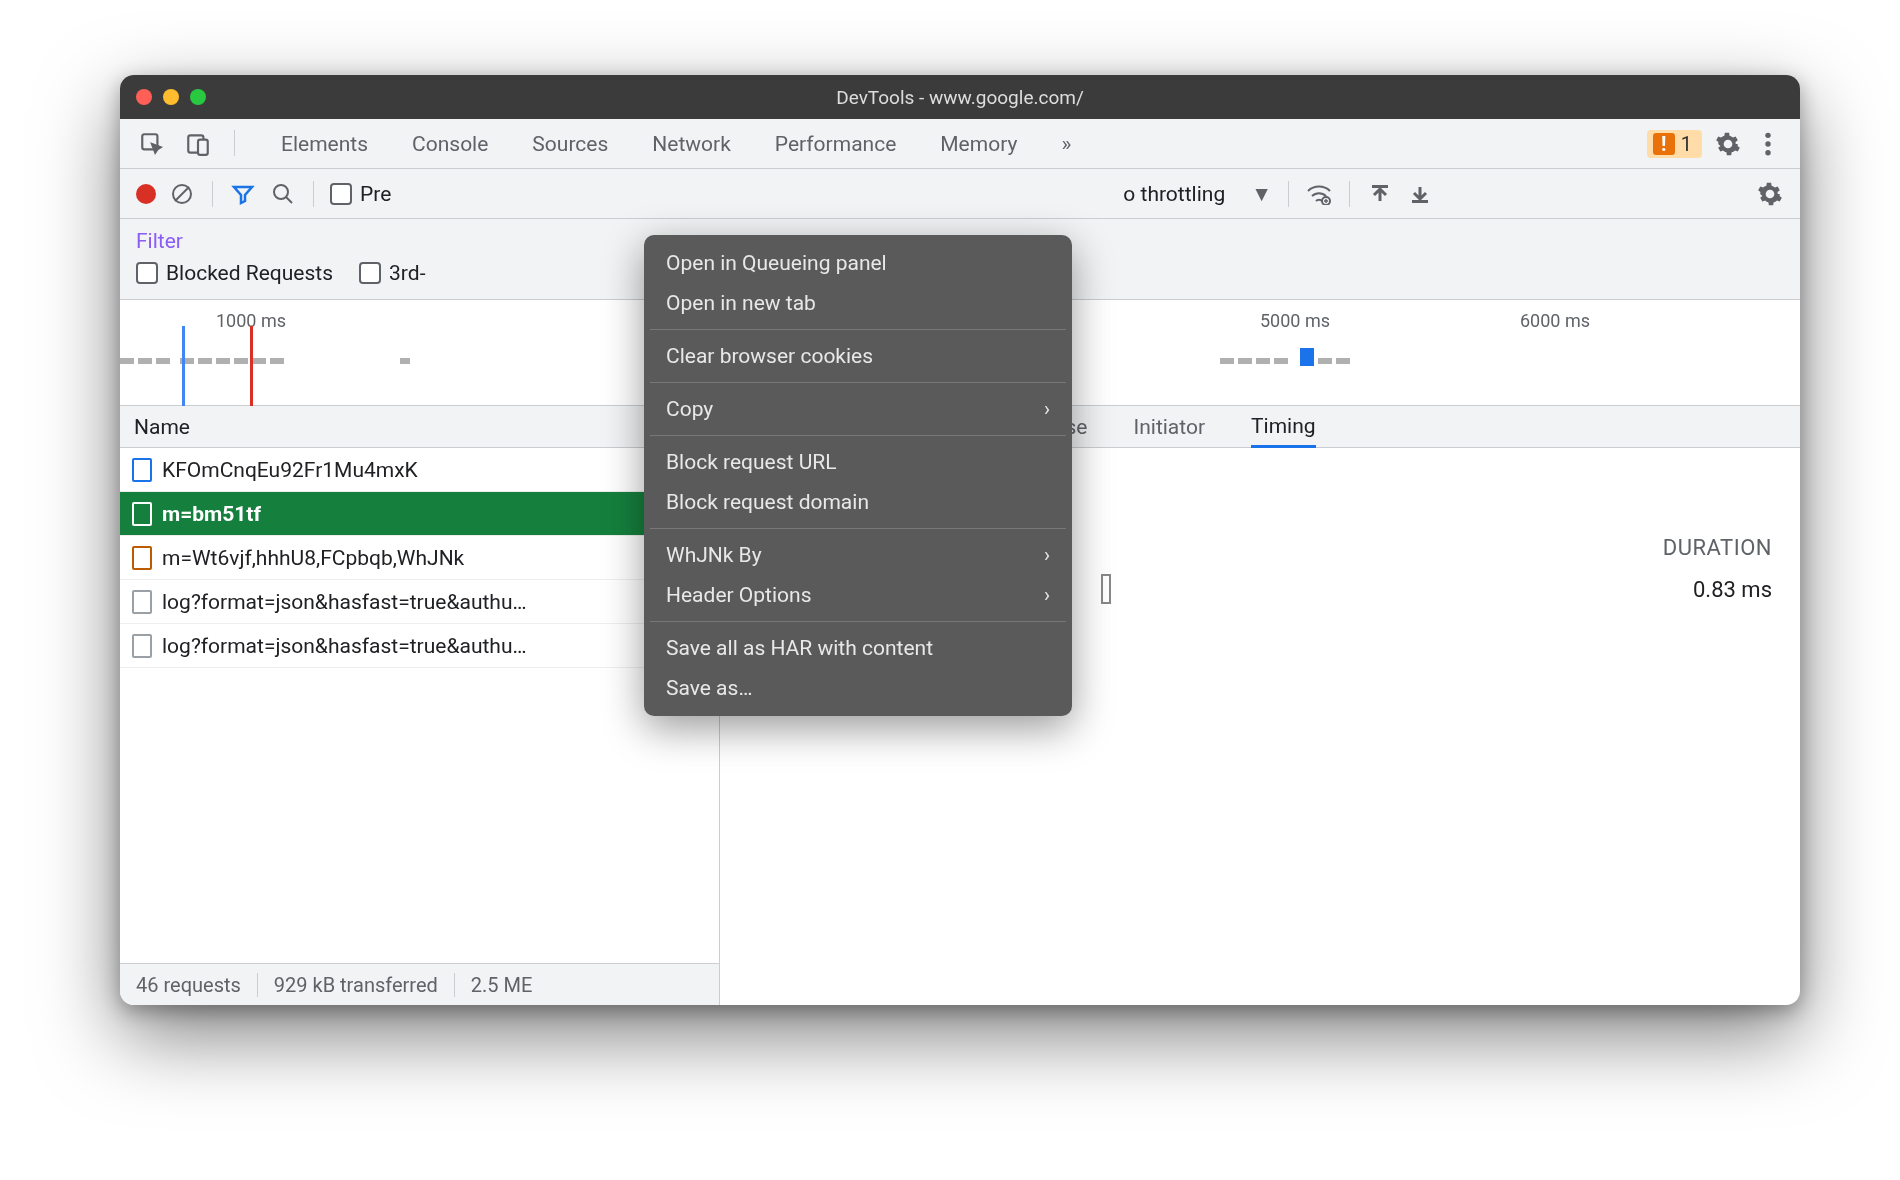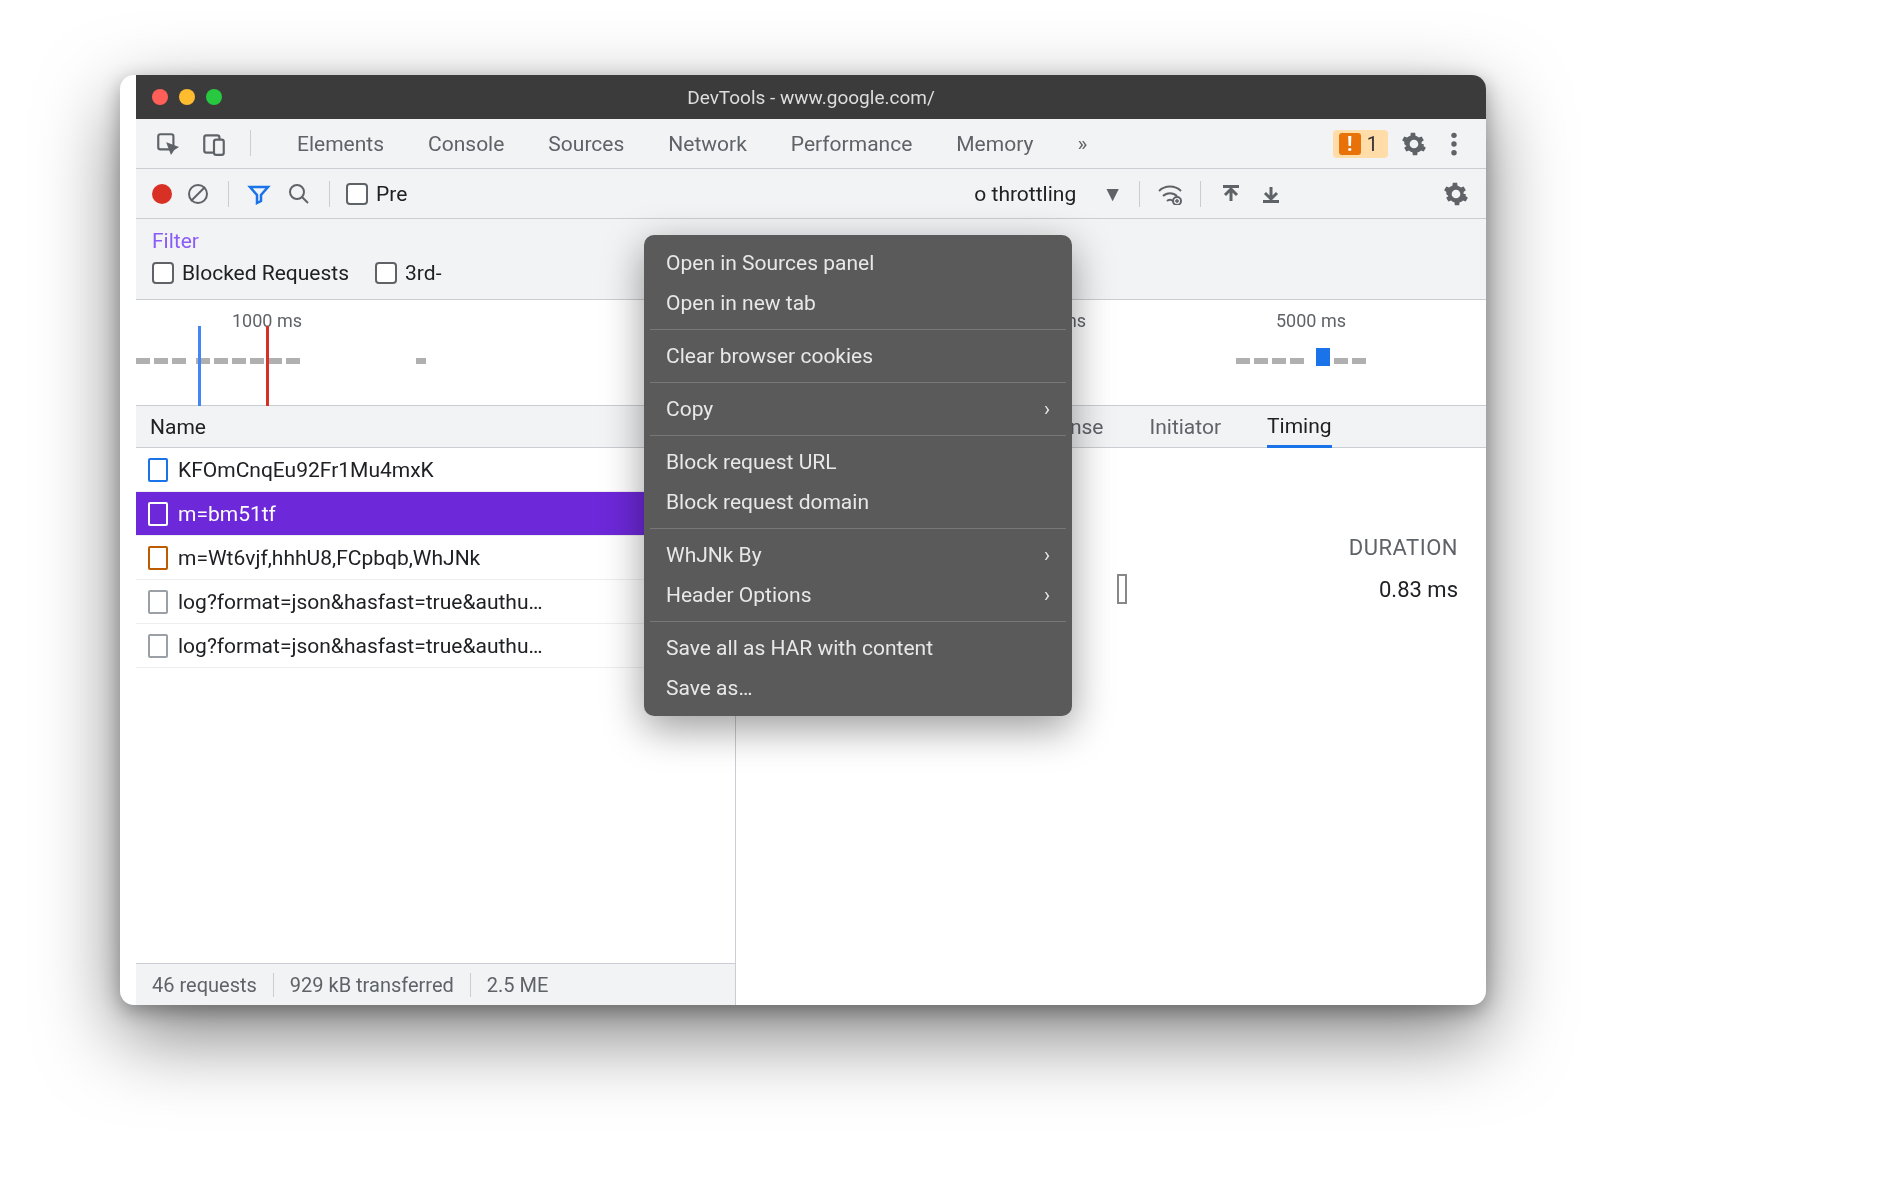--- a/index.html
+++ b/index.html
@@ -8,29 +8,28 @@
   background: #fff;
   width: 1900px;
   height: 1180px;
   position: relative;
   overflow: hidden;
 }
 .window {
   position: absolute;
   left: 120px;
   top: 75px;
-  width: 1366px;
+  width: 1680px;
   height: 930px;
   background: #fff;
   border-radius: 14px;
   box-shadow: 0 30px 80px rgba(0,0,0,0.5), 0 6px 20px rgba(0,0,0,0.3);
   overflow: hidden;
   display: flex;
   flex-direction: column;
-  padding-left: 16px;
 }
 .titlebar {
   height: 44px;
   background: #3b3b3b;
   display: flex;
   align-items: center;
   position: relative;
 }
 .traffic-lights {
   display: flex;
@@ -239,22 +238,23 @@
   align-items: center;
   padding: 0 12px;
   gap: 10px;
   font-size: 21px;
   color: #202124;
   white-space: nowrap;
   overflow: hidden;
   border-bottom: 1px solid #eee;
 }
 .req-row.selected {
-  background: #6d28d9;
+  background: #15803d;
   color: #fff;
+  font-weight: bold;
 }
 .file-icon {
   width: 20px;
   height: 24px;
   border: 2px solid;
   flex-shrink: 0;
   position: relative;
   border-radius: 2px;
 }
 .file-icon.css { border-color: #1a73e8; }
@@ -554,21 +554,21 @@
         <div class="queue-row">
           <span>Queueing</span>
           <div class="queue-bar"></div>
           <span class="queue-dur">0.83 ms</span>
         </div>
       </div>
     </div>
   </div>
 
   <div class="ctx-menu">
-    <div class="ctx-item">Open in Sources panel</div>
+    <div class="ctx-item">Open in Queueing panel</div>
     <div class="ctx-item">Open in new tab</div>
     <div class="ctx-sep"></div>
     <div class="ctx-item">Clear browser cookies</div>
     <div class="ctx-sep"></div>
     <div class="ctx-item">
       <span>Copy</span>
       <span class="ctx-arrow">›</span>
     </div>
     <div class="ctx-sep"></div>
     <div class="ctx-item">Block request URL</div>

